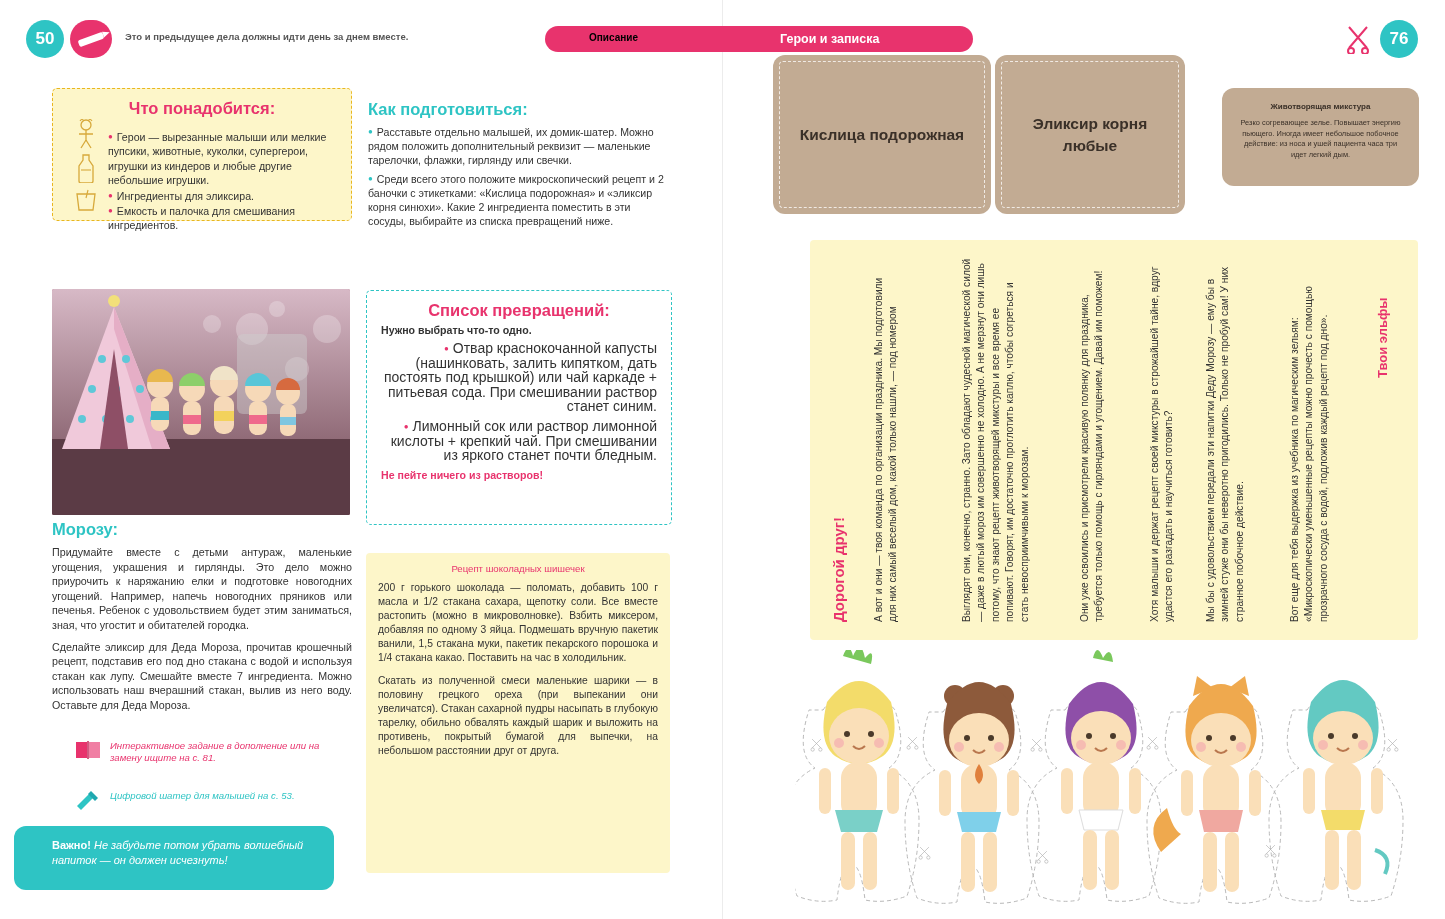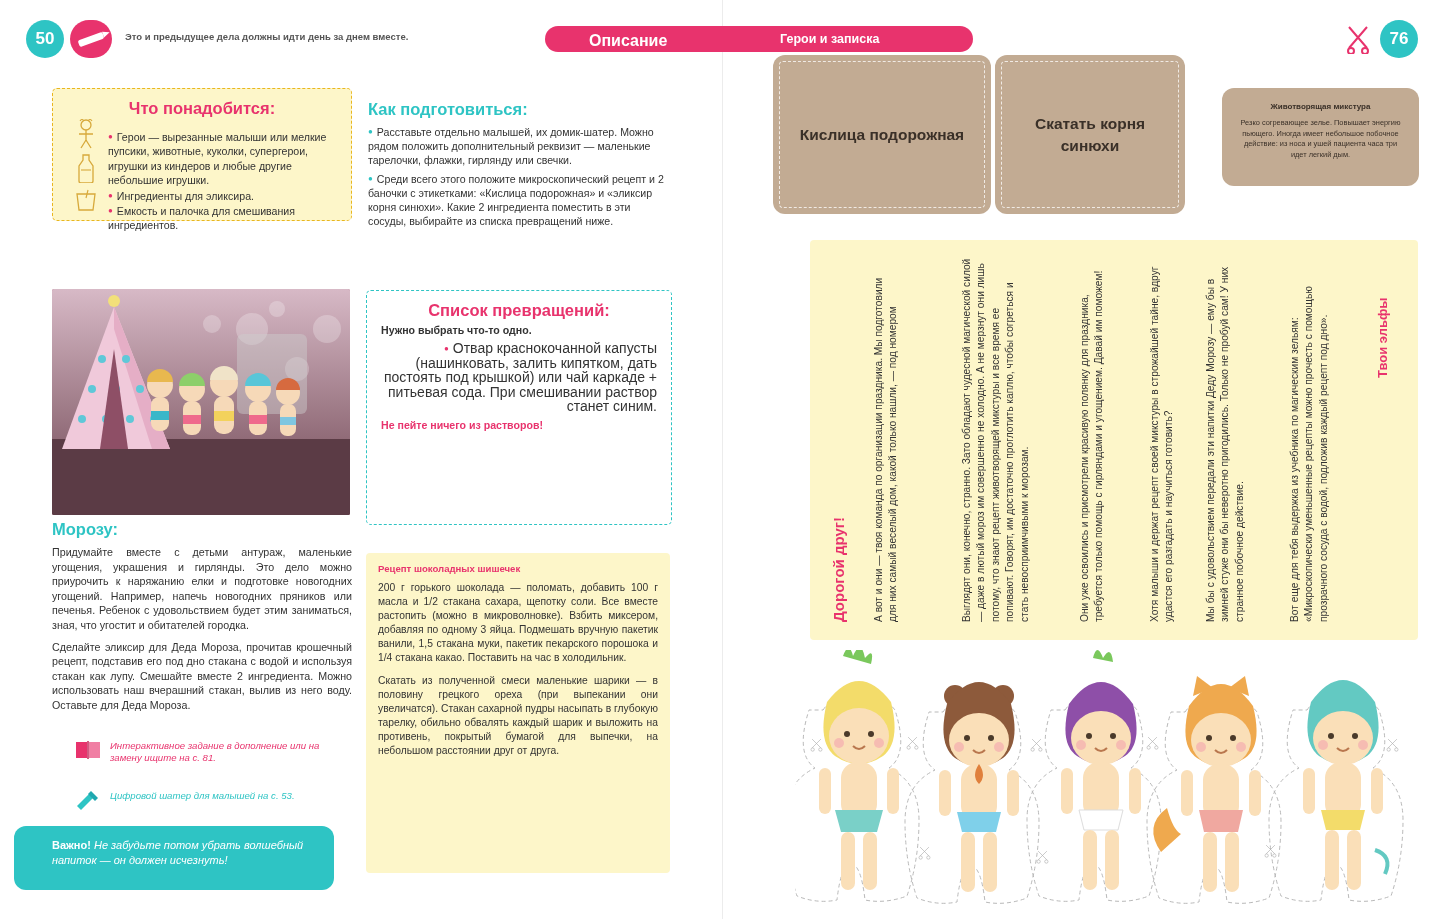--- a/index.html
+++ b/index.html
@@ -107,29 +107,29 @@
     position:absolute;left:38px;top:12px;width:270px;font-size:11px;color:#fff;font-style:italic;line-height:15px;
   }
   .important .txt b{font-style:normal;font-weight:bold;}
 
   
   .recipe{
     position:absolute;left:366px;top:553px;width:304px;height:320px;
     background:#fdf6c9;border-radius:4px;
   }
   .recipe h4{
-    margin:10px 12px 7px 12px;font-size:9.6px;font-weight:bold;color:#e8336d;
+    margin:10px 12px 7px 12px;font-size:9.6px;font-weight:normal;color:#e8336d;text-align:center;
   }
   .recipe p{margin:0 12px 9px 12px;font-size:10.3px;line-height:14px;text-align:justify;color:#333;}
 
   .hdr{
     position:absolute;left:545px;top:26px;width:428px;height:26px;
     background:#e8336d;border-radius:13px 13px 13px 13px;
   }
-  .hdr .t1{position:absolute;left:44px;top:6px;font-size:16px;color:#ffffff;font-weight:bold;}
+  .hdr .t1{position:absolute;left:44px;top:6px;font-size:10px;color:#000000;font-weight:bold;}
   .hdr .t2{position:absolute;left:235px;top:6px;font-size:12.5px;color:#fff;font-weight:bold;}
 
   .scissors-ic{position:absolute;left:1345px;top:24px;width:28px;height:30px;}
 
   .card{
     position:absolute;background:#c2ab93;border-radius:12px;
   }
   .card .inner{
     position:absolute;left:6px;top:6px;right:6px;bottom:6px;
     border:1.5px dashed rgba(255,255,255,0.75);border-radius:4px;
@@ -212,20 +212,21 @@
     <div class="prep">
       <h3>Как подготовиться:</h3>
       <p class="b">Расставьте отдельно малышей, их домик-шатер. Можно рядом положить дополнительный реквизит — маленькие тарелочки, флажки, гирлянду или свечки.</p>
       <p class="b">Среди всего этого положите микроскопический рецепт и 2 баночки с этикетками: «Кислица подорожная» и «эликсир корня синюхи». Какие 2 ингредиента поместить в эти сосуды, выбирайте из списка превращений ниже.</p>
     </div>
 
     <div class="trans-box">
       <h3>Список превращений:</h3>
       <div class="trans-sub">Нужно выбрать что-то одно.</div>
       <div class="trans-p">Отвар краснокочанной капусты (нашинковать, залить кипятком, дать постоять под крышкой) или чай каркаде + питьевая сода. При смешивании раствор станет синим.</div>
+      <div class="trans-p">Лимонный сок или раствор лимонной кислоты + крепкий чай. При смешивании из яркого станет почти бледным.</div>
       <div class="trans-warn">Не пейте ничего из растворов!</div>
     </div>
 
     <div class="photo">
       <svg width="298" height="226" viewBox="0 0 298 226">
         <defs>
           <linearGradient id="bgph" x1="0" y1="0" x2="0" y2="1">
             <stop offset="0" stop-color="#d7b9c6"></stop>
               <stop offset="1" stop-color="#6d4450"></stop>
           </linearGradient>
@@ -289,21 +290,21 @@
             <rect x="-8" y="11" width="16" height="32" rx="7" fill="#f6d9b8"></rect>
             <rect x="-8" y="24" width="16" height="8" fill="#7fc6e0"></rect>
           </g>
         </g>
       </svg>
     </div>
 
     <div class="solution">
       <h3>Морозу:</h3>
       <p>Придумайте вместе с детьми антураж, маленькие угощения, украшения и гирлянды. Это дело можно приурочить к наряжанию елки и подготовке новогодних угощений. Например, напечь новогодних пряников или печенья. Ребенок с удовольствием будет этим заниматься, зная, что угостит и обитателей городка.</p>
-      <p>Сделайте эликсир для Деда Мороза, прочитав крошечный рецепт, подставив его под дно стакана с водой и используя стакан как лупу. Смешайте вместе 2 ингредиента. Можно использовать наш вчерашний стакан, вылив из него воду. Оставьте для Деда Мороза.</p>
+      <p>Сделайте эликсир для Деда Мороза, прочитав крошечный рецепт, подставив его под дно стакана с водой и используя стакан как лупу. Смешайте вместе 7 ингредиента. Можно использовать наш вчерашний стакан, вылив из него воду. Оставьте для Деда Мороза.</p>
     </div>
 
     <div class="handnote" id="hn1">
       <svg class="hn-ico" viewBox="0 0 28 22">
         <path d="M2 4 h11 v16 h-11 z" fill="#e8336d"></path>
           <path d="M15 4 h11 v16 h-11 z" fill="#f07ea3"></path>
         <path d="M14 3 v18" stroke="#c22659" stroke-width="1.5"></path>
       </svg>
       <span>Интерактивное задание в дополнение или на замену ищите на с. 81.</span>
     </div>
@@ -347,21 +348,21 @@
 
     <div class="pagenum-circle" id="pn-right">76</div>
 
     <div class="card" id="card1">
       <div class="inner"></div>
       <div class="label">Кислица подорожная</div>
     </div>
 
     <div class="card" id="card2">
       <div class="inner"></div>
-      <div class="label">Скатать корня синюхи</div>
+      <div class="label">Эликсир корня любые</div>
     </div>
 
     <div class="card" id="card3">
       <div class="title">Животворящая микстура</div>
       <div class="body">Резко согревающее зелье. Повышает энергию пьющего. Иногда имеет небольшое побочное действие: из носа и ушей пациента часа три идет легкий дым.</div>
     </div>
 
     <div class="letter">
       <div class="vcol head" style="left:22px;width:20px;">Дорогой друг!</div>
       <div class="vcol" style="left:62px;width:80px;">А вот и они — твоя команда по организации праздника. Мы подготовили для них самый веселый дом, какой только нашли, — под номером</div>

